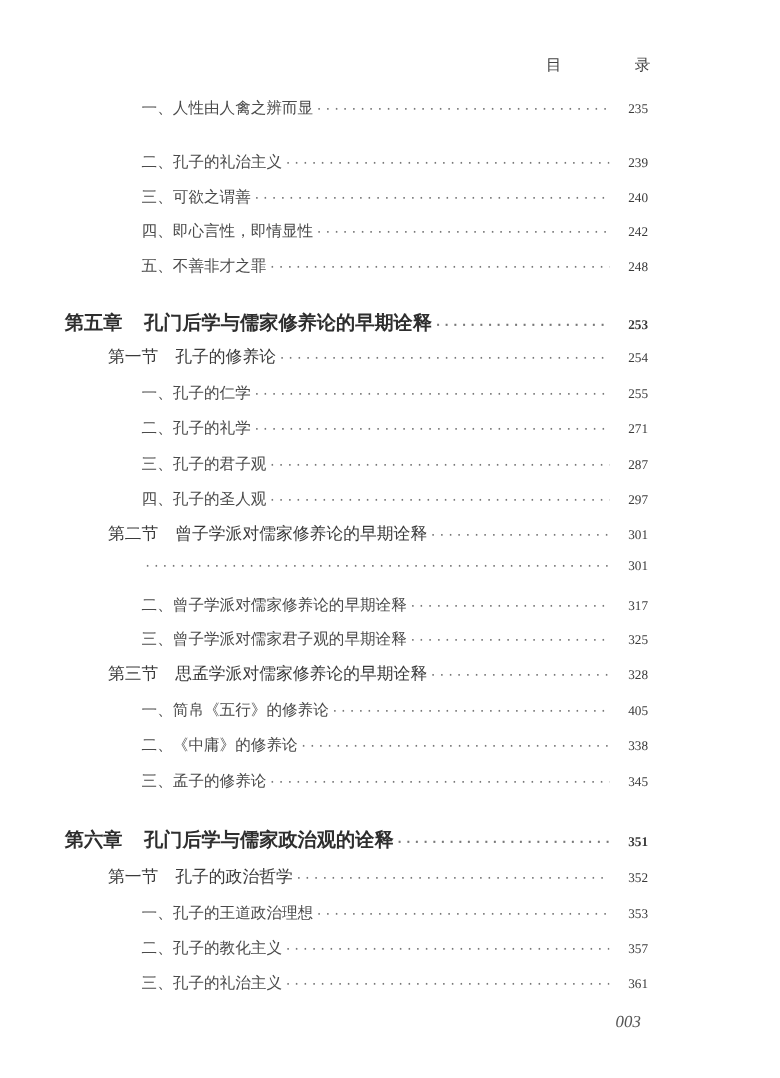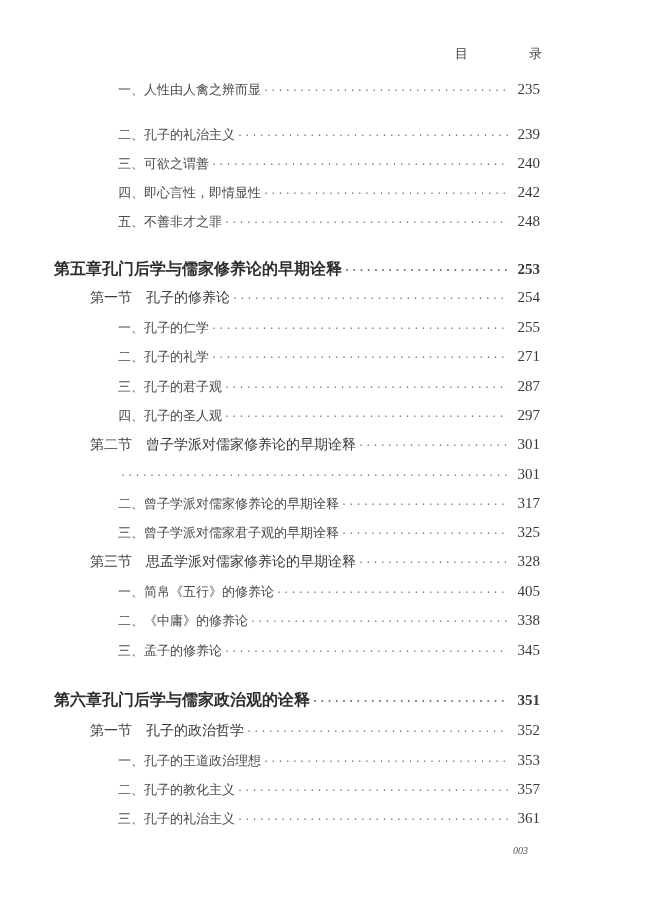--- a/index.html
+++ b/index.html
@@ -49,52 +49,52 @@
       font-size: 10px;
       letter-spacing: 1.2px;
       font-family: "DejaVu Sans Mono", monospace;
     }
     .row .leader::before {
       content: "··································································································································";
     }
     .row .page {
       flex: 0 0 auto;
       font-family: "Liberation Serif", serif;
-      font-size: 15px;
+      font-size: 11px;
       color: #3a3a3a;
       width: 26px;
       text-align: right;
     }
     .row.chapter {
       left: 54px;
       font-family: "DejaVu Sans", sans-serif;
       font-weight: bold;
       font-size: 16px;
       color: #2e2e2e;
     }
-    .row.chapter .title .num { }
+    .row.chapter .title .num { margin-right: 18px; }
     .row.section {
       left: 90px;
       font-family: "DejaVu Sans", sans-serif;
       font-size: 14px;
       color: #3a3a3a;
     }
     .row.section .title .num { margin-right: 14px; }
     .row.sub {
       left: 118px;
       font-size: 13px;
       color: #4a4a4a;
     }
     .folio {
       position: absolute;
       top: 845px;
       left: 513px;
       font-family: "Liberation Serif", serif;
       font-style: italic;
-      font-size: 10px;
+      font-size: 14px;
       color: #555;
     }
   </style>
 </head>
 <body>
 
 <div class="running-header">
   <span>目</span>
   <span>录</span>
 </div>

